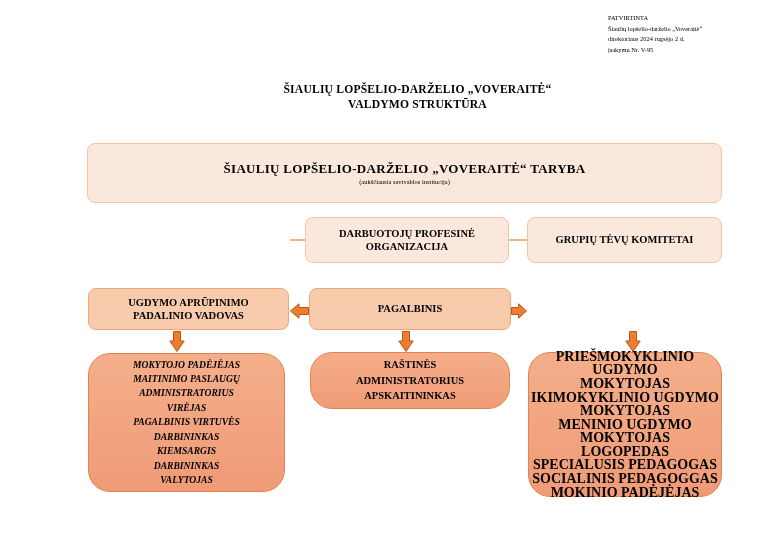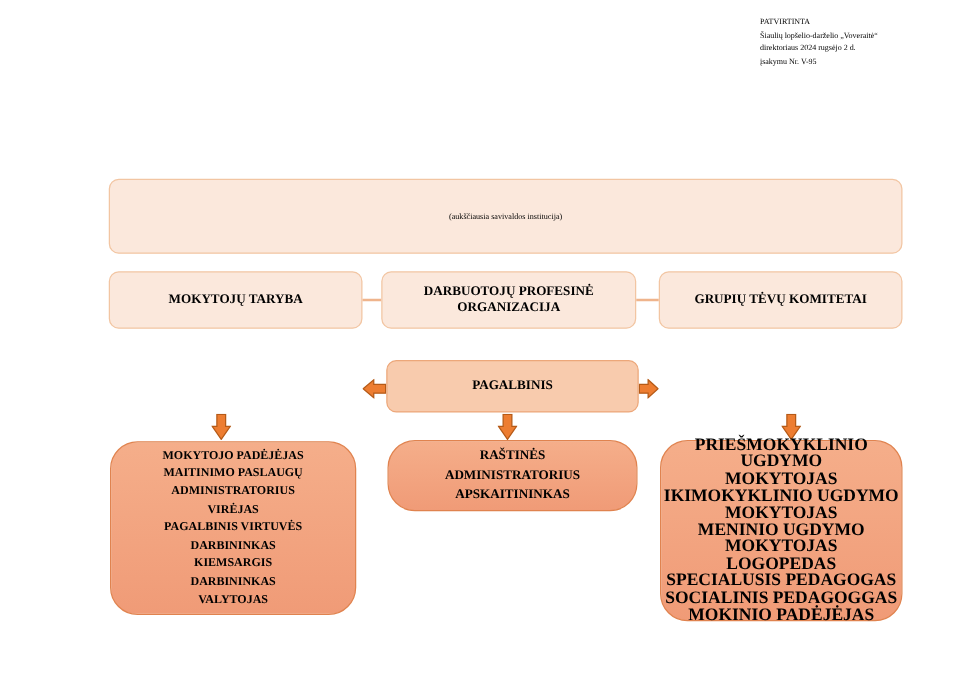--- a/index.html
+++ b/index.html
@@ -33,46 +33,50 @@
   .r3b1{left:88px;top:288px;width:201px;height:42px;}
   .r3b2{left:309px;top:288px;width:202px;height:42px;}
   .r3b3{left:527px;top:288px;width:195px;height:42px;}
   .arrow{position:absolute;}
   .arrow polygon{fill:var(--arrow-fill);stroke:var(--arrow-stroke);stroke-width:1;}
   .arr-left{left:290px;top:303px;}
   .arr-right{left:511px;top:303px;}
   .arr-down1{left:169px;top:331px;}
   .arr-down2{left:398px;top:331px;}
   .arr-down3{left:625px;top:331px;}
-  .bb1{left:88px;top:353px;width:197px;height:139px;font-size:9.6px;line-height:14.4px;}
+  .bb1{left:88px;top:353px;width:197px;height:139px;font-size:9.6px;line-height:14.4px;font-style:italic;}
   .bb2{left:310px;top:352px;width:200px;height:57px;font-size:10.5px;line-height:15.5px;text-align:center;}
   .bb3{left:528px;top:352px;width:194px;height:145px;font-size:14px;line-height:13.6px;}
 </style>
 </head>
 <body>
 
 <div class="page">
 
   <div class="approval pre">PATVIRTINTA
 Šiaulių lopšelio-darželio „Voveraitė“
 direktoriaus 2024 rugsėjo 2 d.
 įsakymu Nr. V-95</div>
 
+  <div class="page-title pre">ŠIAULIŲ LOPŠELIO-DARŽELIO „VOVERAITĖ“
+VALDYMO STRUKTŪRA</div>
 
   <div class="box light taryba">
+    <div class="taryba-title">ŠIAULIŲ LOPŠELIO-DARŽELIO „VOVERAITĖ“ TARYBA</div>
     <div class="taryba-sub">(aukščiausia savivaldos institucija)</div>
   </div>
 
-  <div class="box light r2b1 rowlabel">MOKYTOJŲ TARYBA</div>
   <div class="connector conn1"></div>
   <div class="box light r2b2 rowlabel pre">DARBUOTOJŲ PROFESINĖ
 ORGANIZACIJA</div>
   <div class="connector conn2"></div>
   <div class="box light r2b3 rowlabel">GRUPIŲ TĖVŲ KOMITETAI</div>
 
+  <div class="box medium r3b1 rowlabel pre">UGDYMO APRŪPINIMO
+PADALINIO VADOVAS</div>
   <div class="box medium r3b2 rowlabel">PAGALBINIS</div>
 
   <svg class="arrow arr-left" width="19" height="16">
     <polygon points="0.5,8 9,0.8 9,4.5 18.5,4.5 18.5,11.5 9,11.5 9,15.2"></polygon>
   </svg>
   <svg class="arrow arr-right" width="16" height="16">
     <polygon points="15.5,8 7.5,0.8 7.5,4.5 0.5,4.5 0.5,11.5 7.5,11.5 7.5,15.2"></polygon>
   </svg>
   <svg class="arrow arr-down1" width="16" height="21">
     <polygon points="4.5,0.5 11.5,0.5 11.5,10 15.2,10 8,20.5 0.8,10 4.5,10"></polygon>

